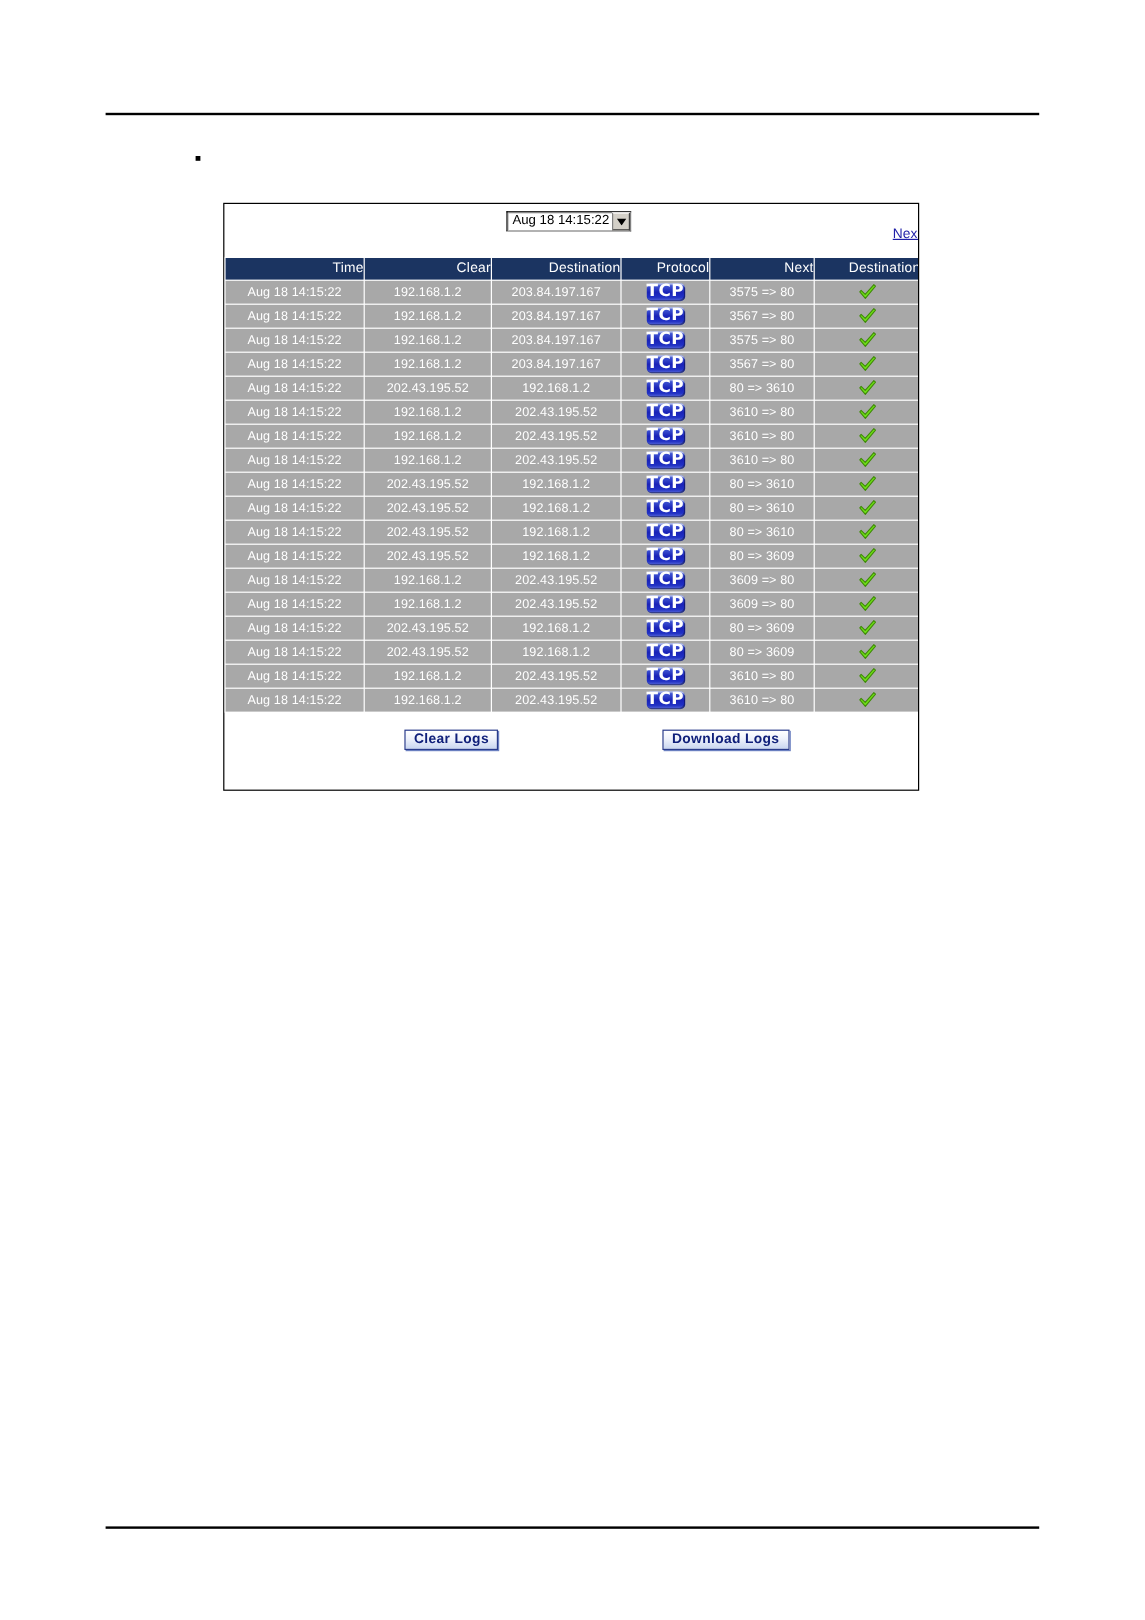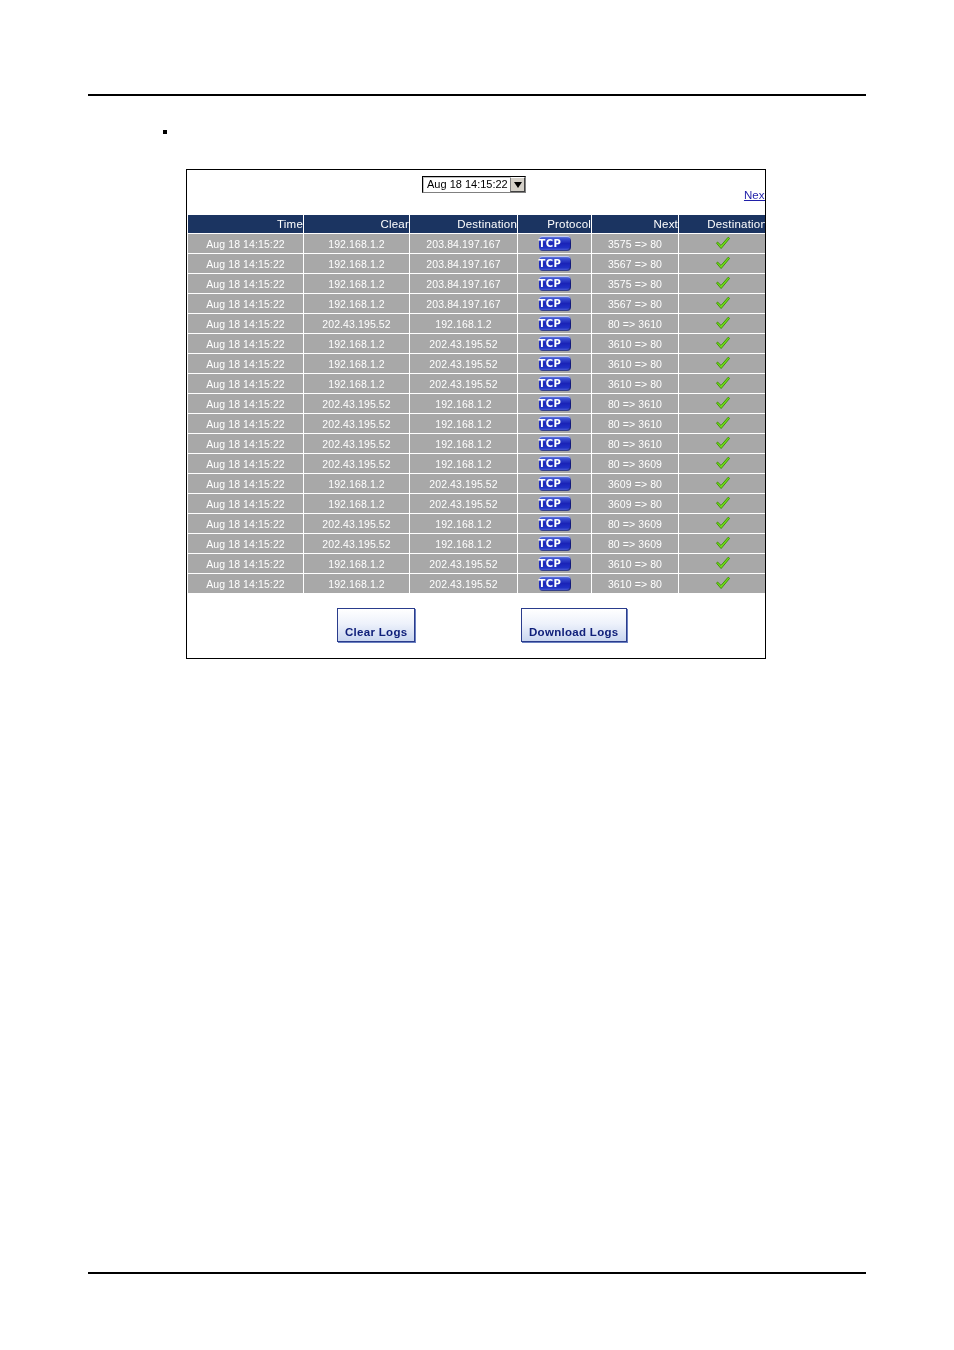--- a/index.html
+++ b/index.html
@@ -149,24 +149,24 @@
     display: inline-block;
     width: 32px;
     height: 15px;
     border-radius: 4px;
     background: linear-gradient(to bottom,
                 #7b8fe0 0%, #3b4fd0 18%, #1a23b8 50%,
                 #2030c4 78%, #5a6ad8 100%);
     box-shadow: inset 0 1px 0 rgba(255,255,255,0.55),
                 inset -1px -1px 0 rgba(0,0,0,0.35);
     color: #ffffff;
-    font-size: 10px;
+    font-size: 14px;
     font-weight: bold;
     line-height: 15px;
-    text-align: left;
+    text-align: center;
     letter-spacing: 0.4px;
     font-family: "DejaVu Sans", sans-serif;
     vertical-align: middle;
   }
 
   
   .check-icon {
     display: inline-block;
     width: 16px;
     height: 15px;
@@ -176,35 +176,35 @@
 
   
   .panel-footer {
     position: relative;
     height: 48px;
   }
   .logbtn {
     position: absolute;
     top: 14px;
     height: 17px;
-    padding: 16px 7px;
+    padding: 0 7px;
     background: linear-gradient(to bottom, #ffffff 0%, #eef2fb 45%, #c9d6f0 100%);
     border: 1px solid #2a3c8c;
     color: #10207a;
     font-size: 11.5px;
     font-weight: bold;
     line-height: 15px;
     box-sizing: border-box;
     cursor: pointer;
     white-space: nowrap;
     box-shadow: 1px 1px 0 #6a7fc0;
     letter-spacing: 0.3px;
   }
   .logbtn.clear    { left: 150px; }
-  .logbtn.download { left: 334px; }
+  .logbtn.download { left: 365px; }
 </style>
 </head>
 <body>
 
 <div class="page-rule top"></div>
 <div class="bullet"></div>
 
 <div class="log-panel">
 
   <div class="panel-top">

